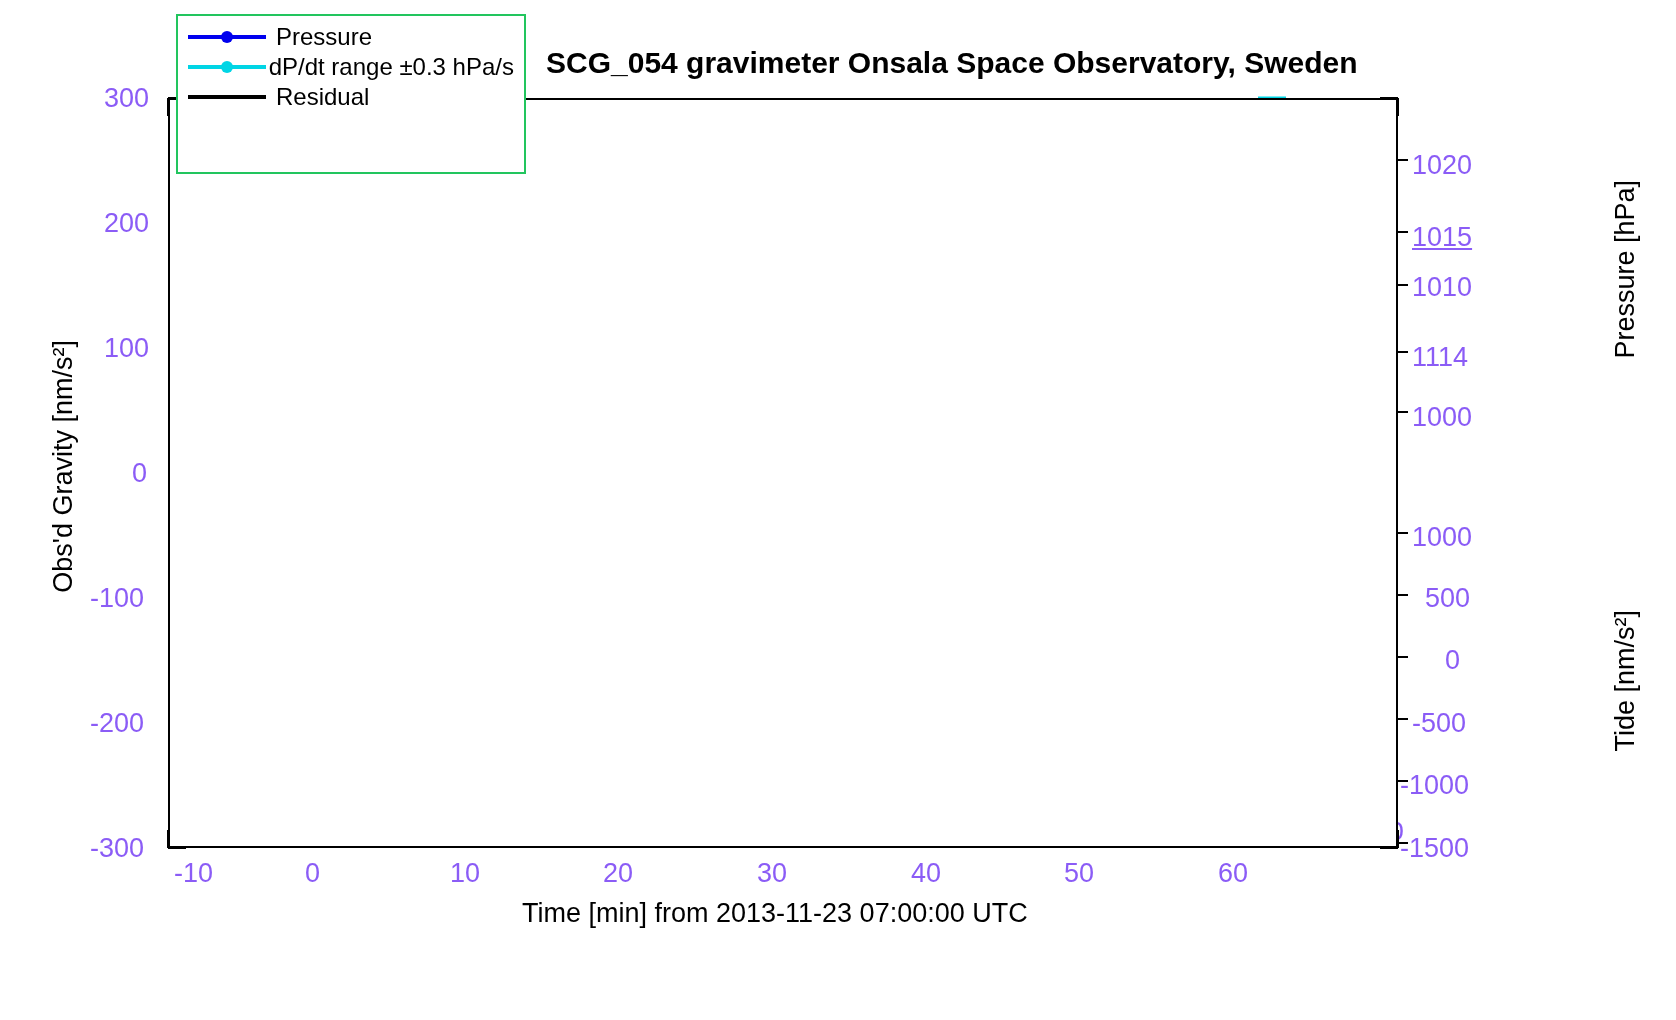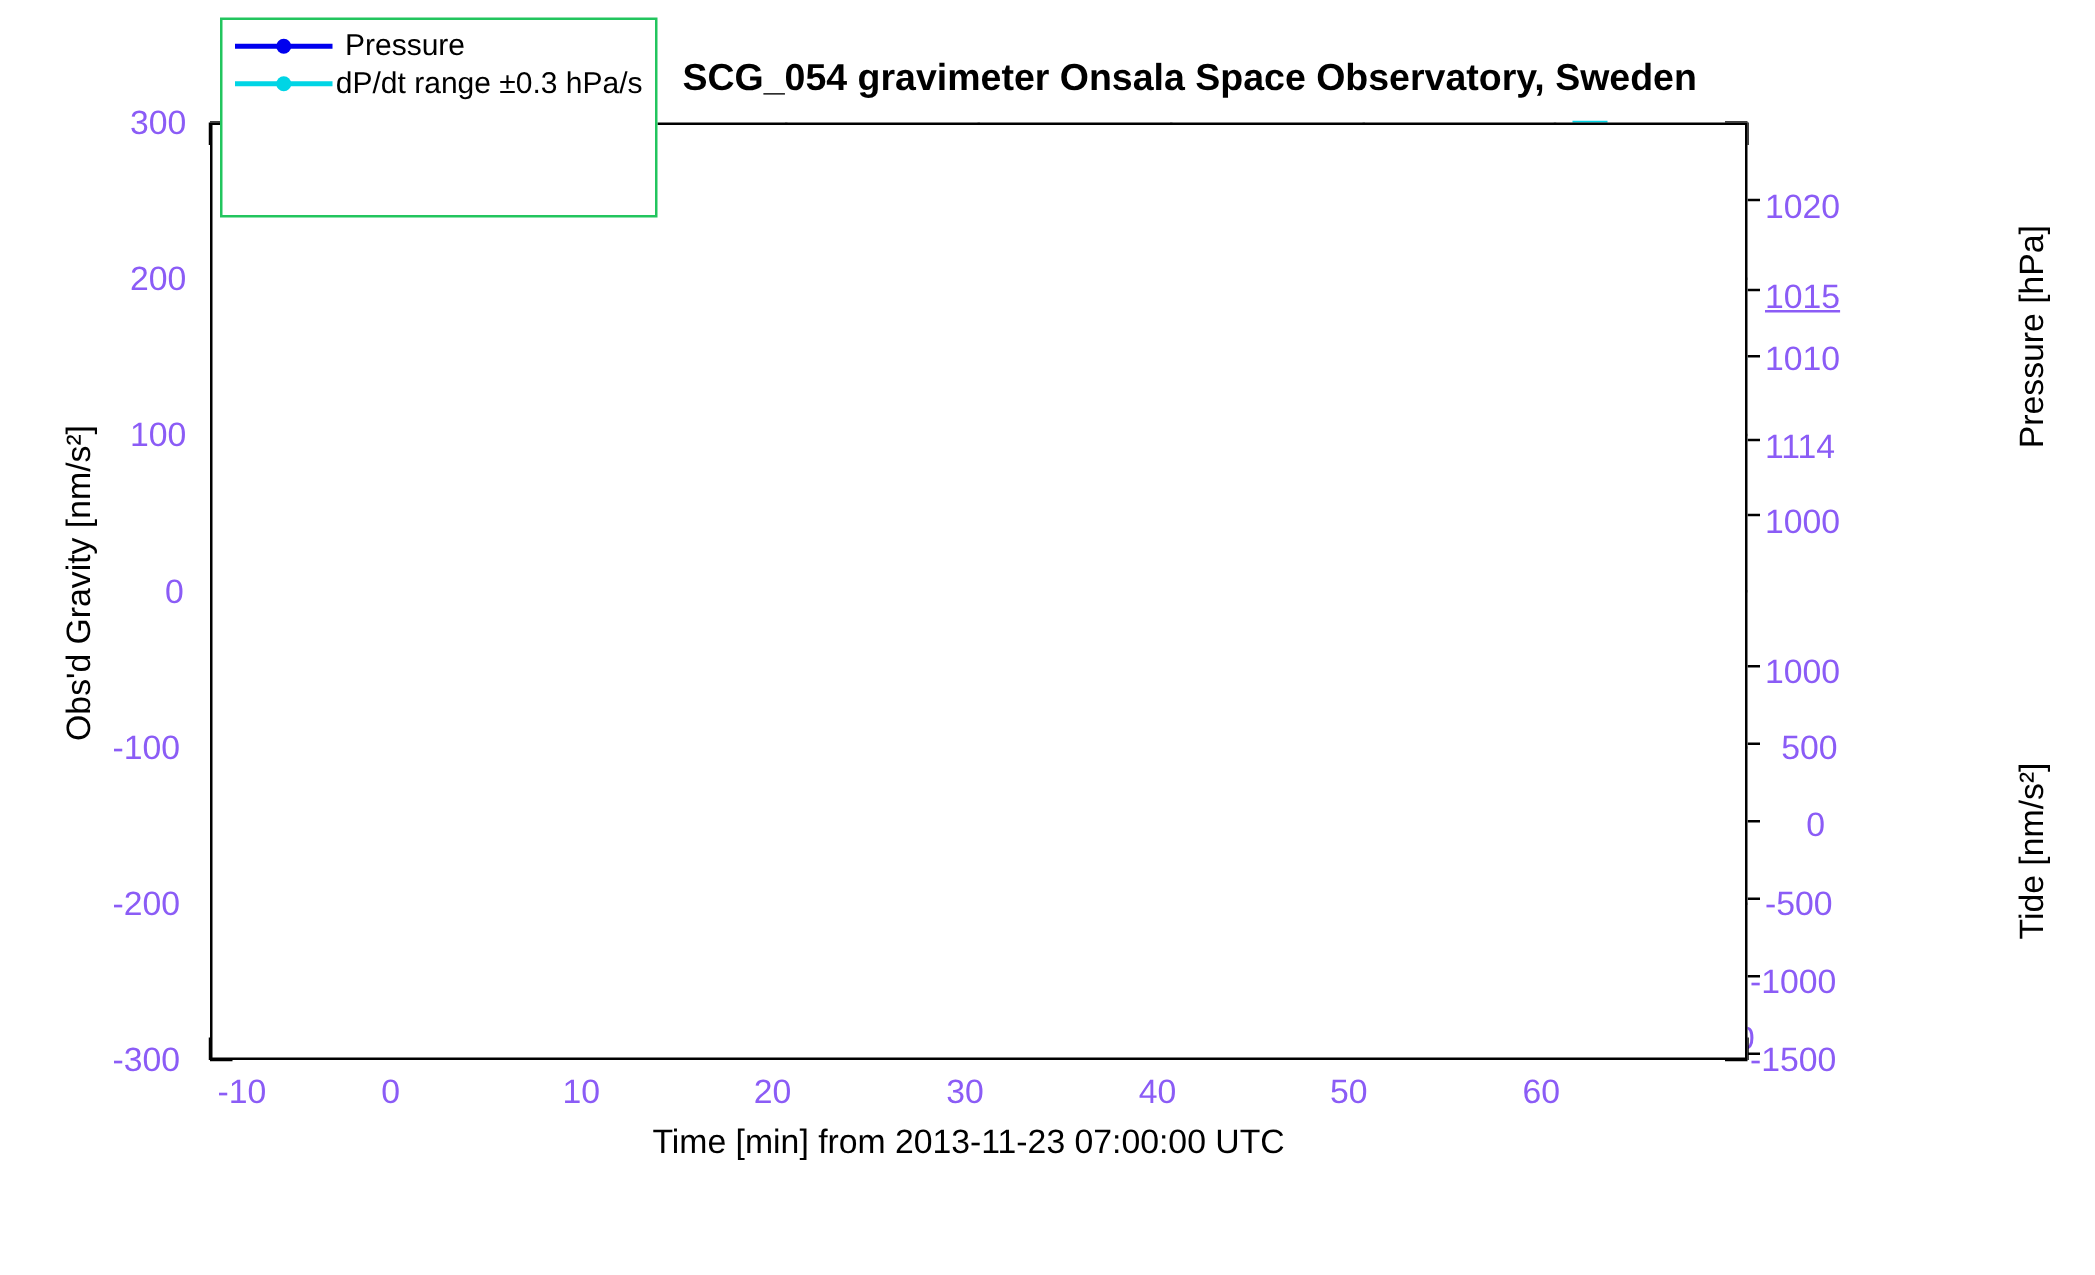--- a/index.html
+++ b/index.html
@@ -195,15 +195,21 @@
       </span>
       <span class="legend-label">Pressure</span>
     </div>
     <div class="legend-row">
       <span class="legend-sample">
         <span class="legend-line" style="background:#00d5e5"></span>
         <span class="legend-dot" style="background:#00d5e5"></span>
       </span>
       <span class="legend-label">dP/dt range ±0.3 hPa/s</span>
     </div>
+    <div class="legend-row">
+      <span class="legend-sample">
+        <span class="legend-line" style="background:#000000"></span>
+      </span>
+      <span class="legend-label">Residual</span>
+    </div>
   </div>
 
 </div>
 
 </body></html>

